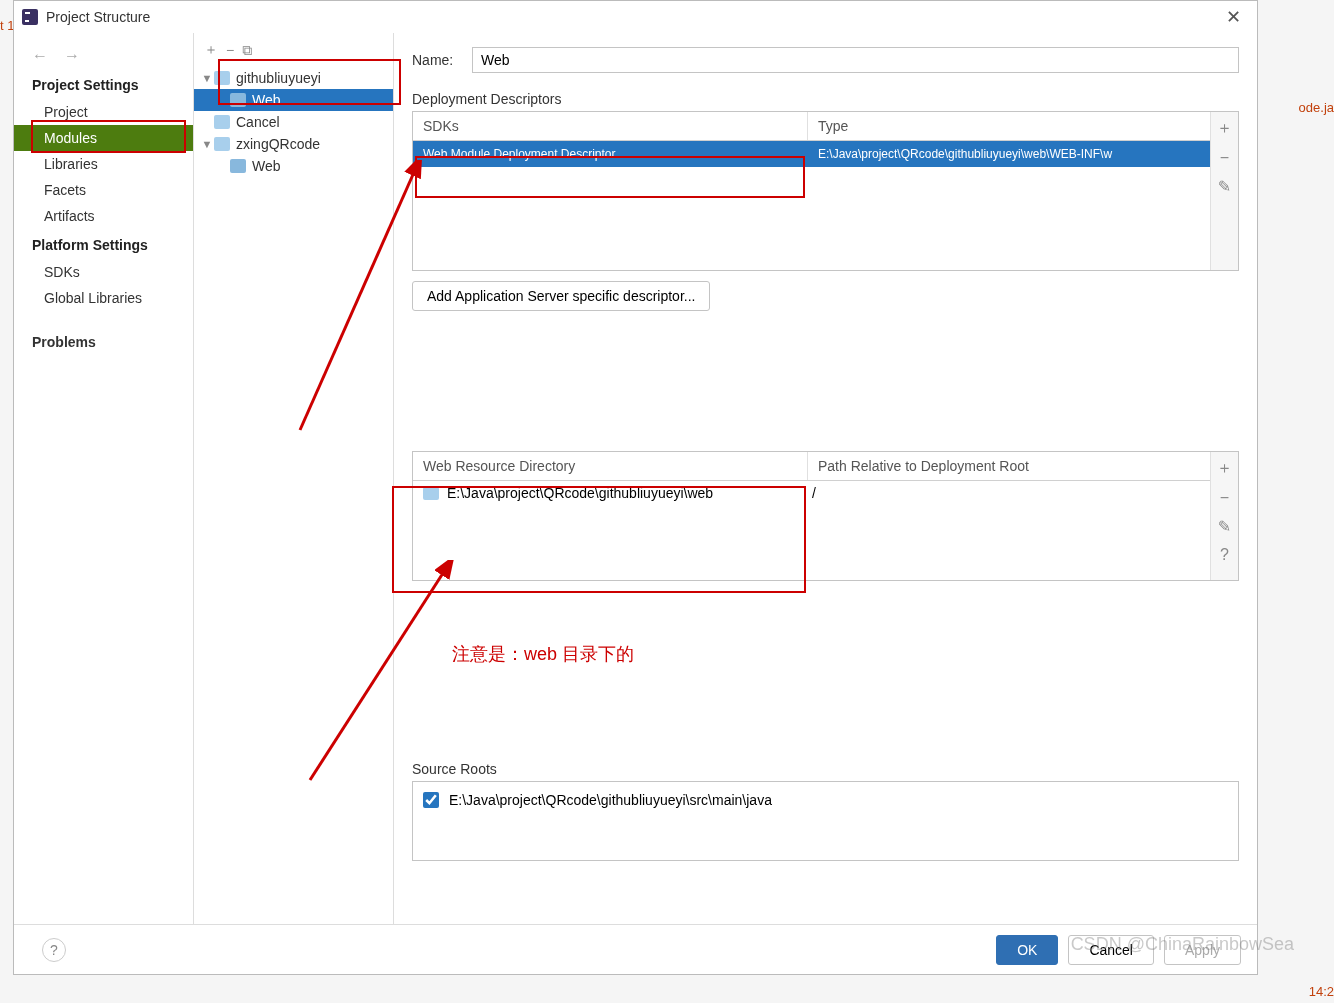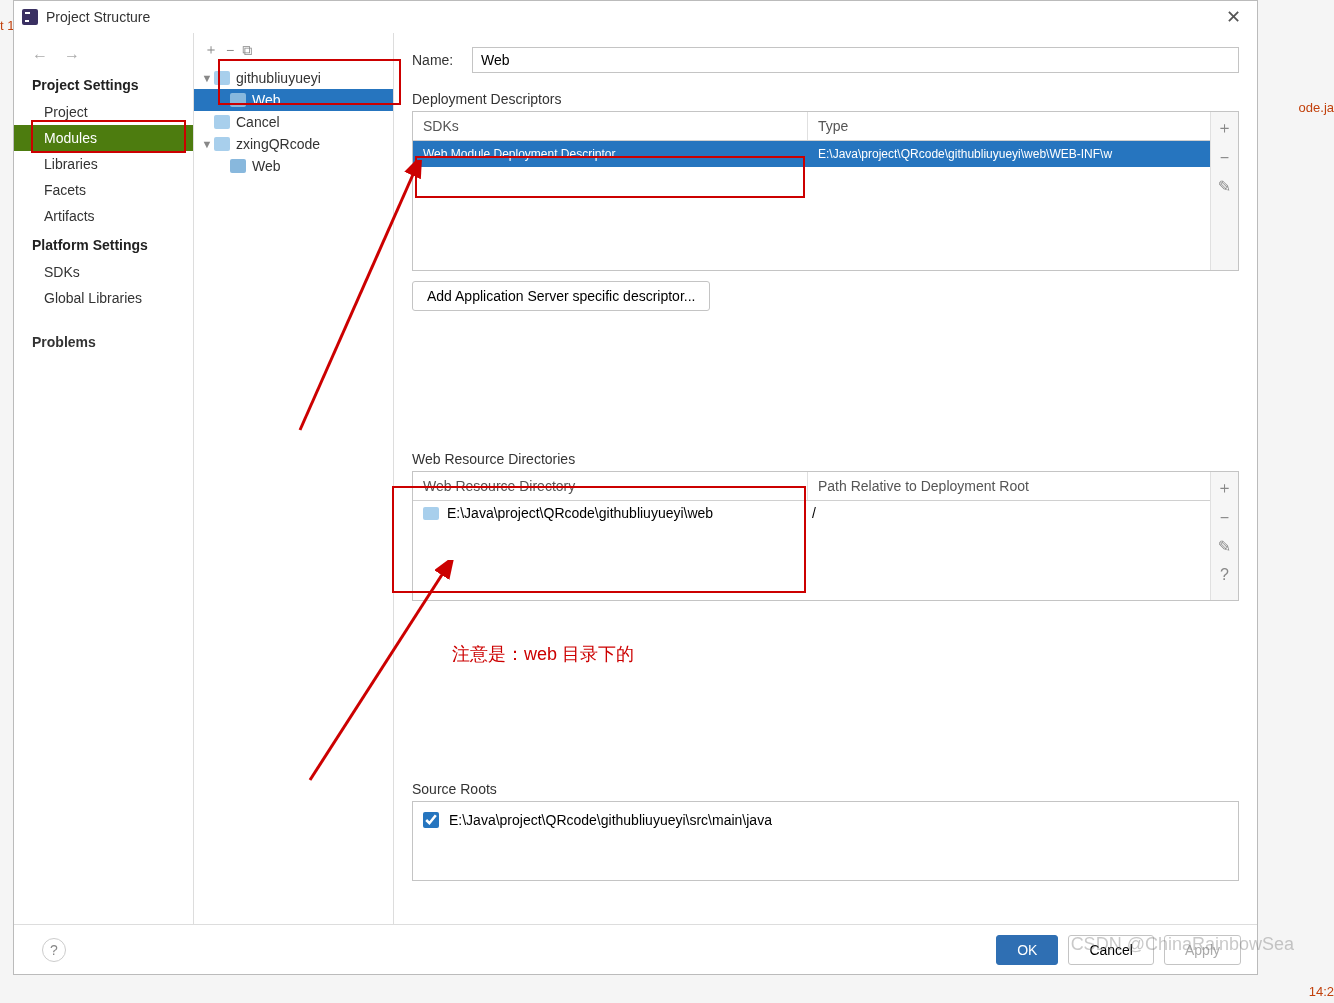--- a/index.html
+++ b/index.html
@@ -146,21 +146,20 @@
         <div class="side-actions">
           <span>＋</span>
           <span>−</span>
           <span>✎</span>
         </div>
       </div>
       <button class="add-desc-btn">Add Application Server specific descriptor...</button>
 
       <div class="gap"></div>
 
-      <div class="section-label">Web Resource Directories</div>
       <div class="table-box" style="height:130px">
         <div class="table-head">
           <div class="col" style="width:395px">Web Resource Directory</div>
           <div class="col" style="flex:1;border-right:none">Path Relative to Deployment Root</div>
         </div>
         <div class="resource-row">
           <span class="folder-icon"></span>
           <span style="width:365px">E:\Java\project\QRcode\githubliuyueyi\web</span>
           <span>/</span>
         </div>

